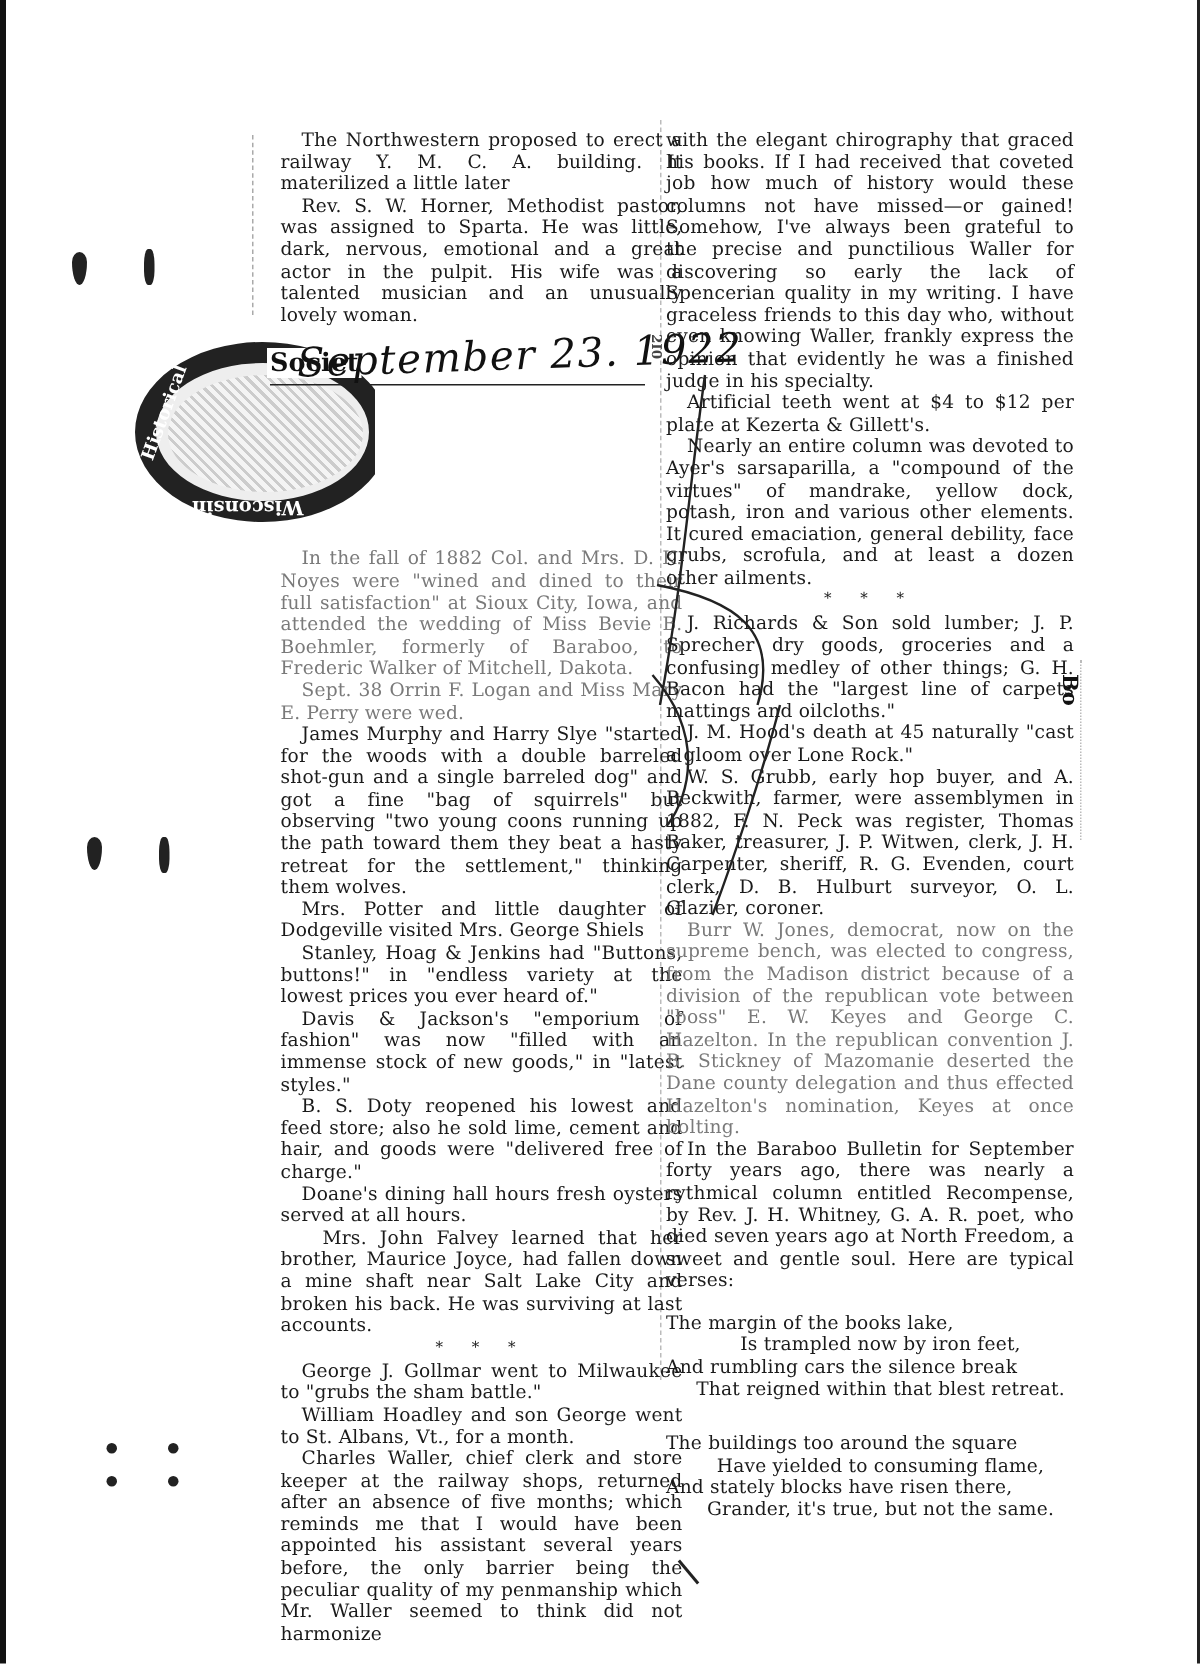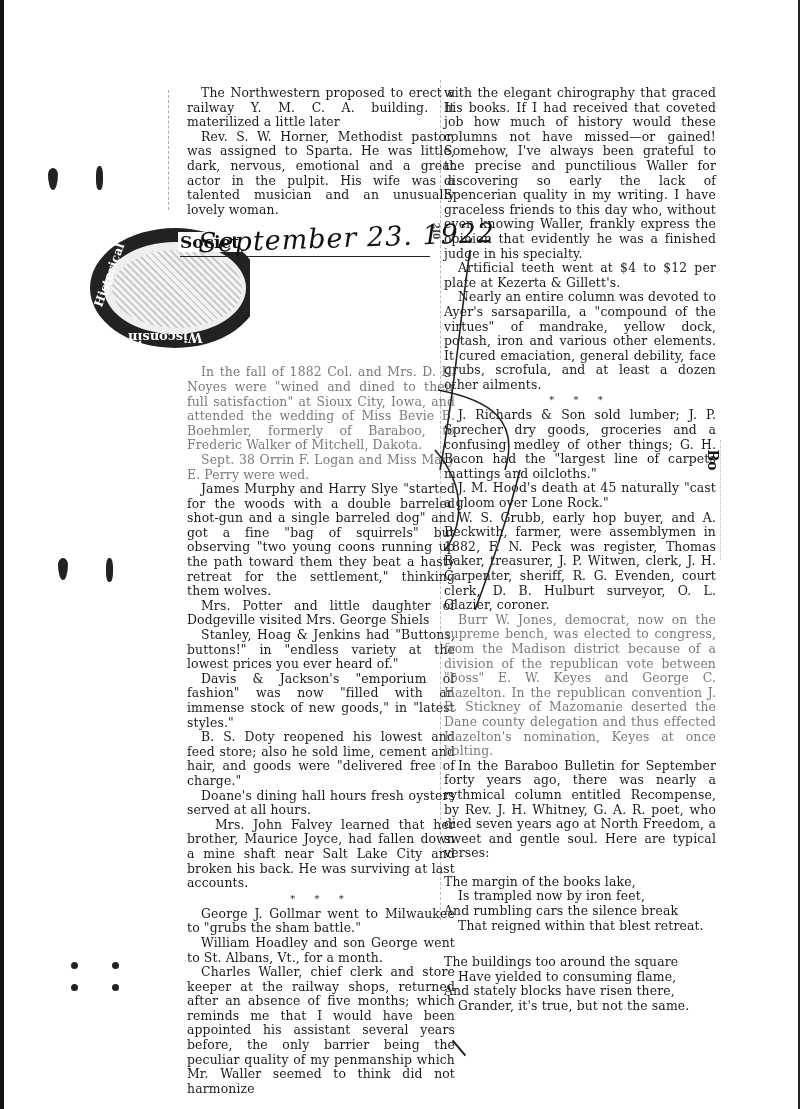--- a/index.html
+++ b/index.html
@@ -68,21 +68,21 @@
   .side-label {
     position: absolute; left: 702px; top: 452px; font-size: 14px; font-weight: bold;
     transform: rotate(90deg); color: #111;
   }
   .side-label-2 {
     position: absolute; left: 428px; top: 226px; font-size: 9px; font-weight: bold;
     transform: rotate(90deg); color: #444;
   }
   .pen-stroke { position: absolute; pointer-events: none; }
   .verse p { text-indent: 0; text-align: left; }
-  .verse p.in { padding-left: 14px; }
+  .verse p.in { padding-left: 14px; text-align: center; }
   .verse { margin-top: 14px; }
   .verse + .verse { margin-top: 22px; }
   .tick { position:absolute; left: 458px; top: 1038px; width: 2px; height: 20px; background:#222; transform: rotate(-40deg); }
 </style>
 </head>
 <body>
 
 <div class="left-edge"></div>
 <div class="right-edge"></div>
 

